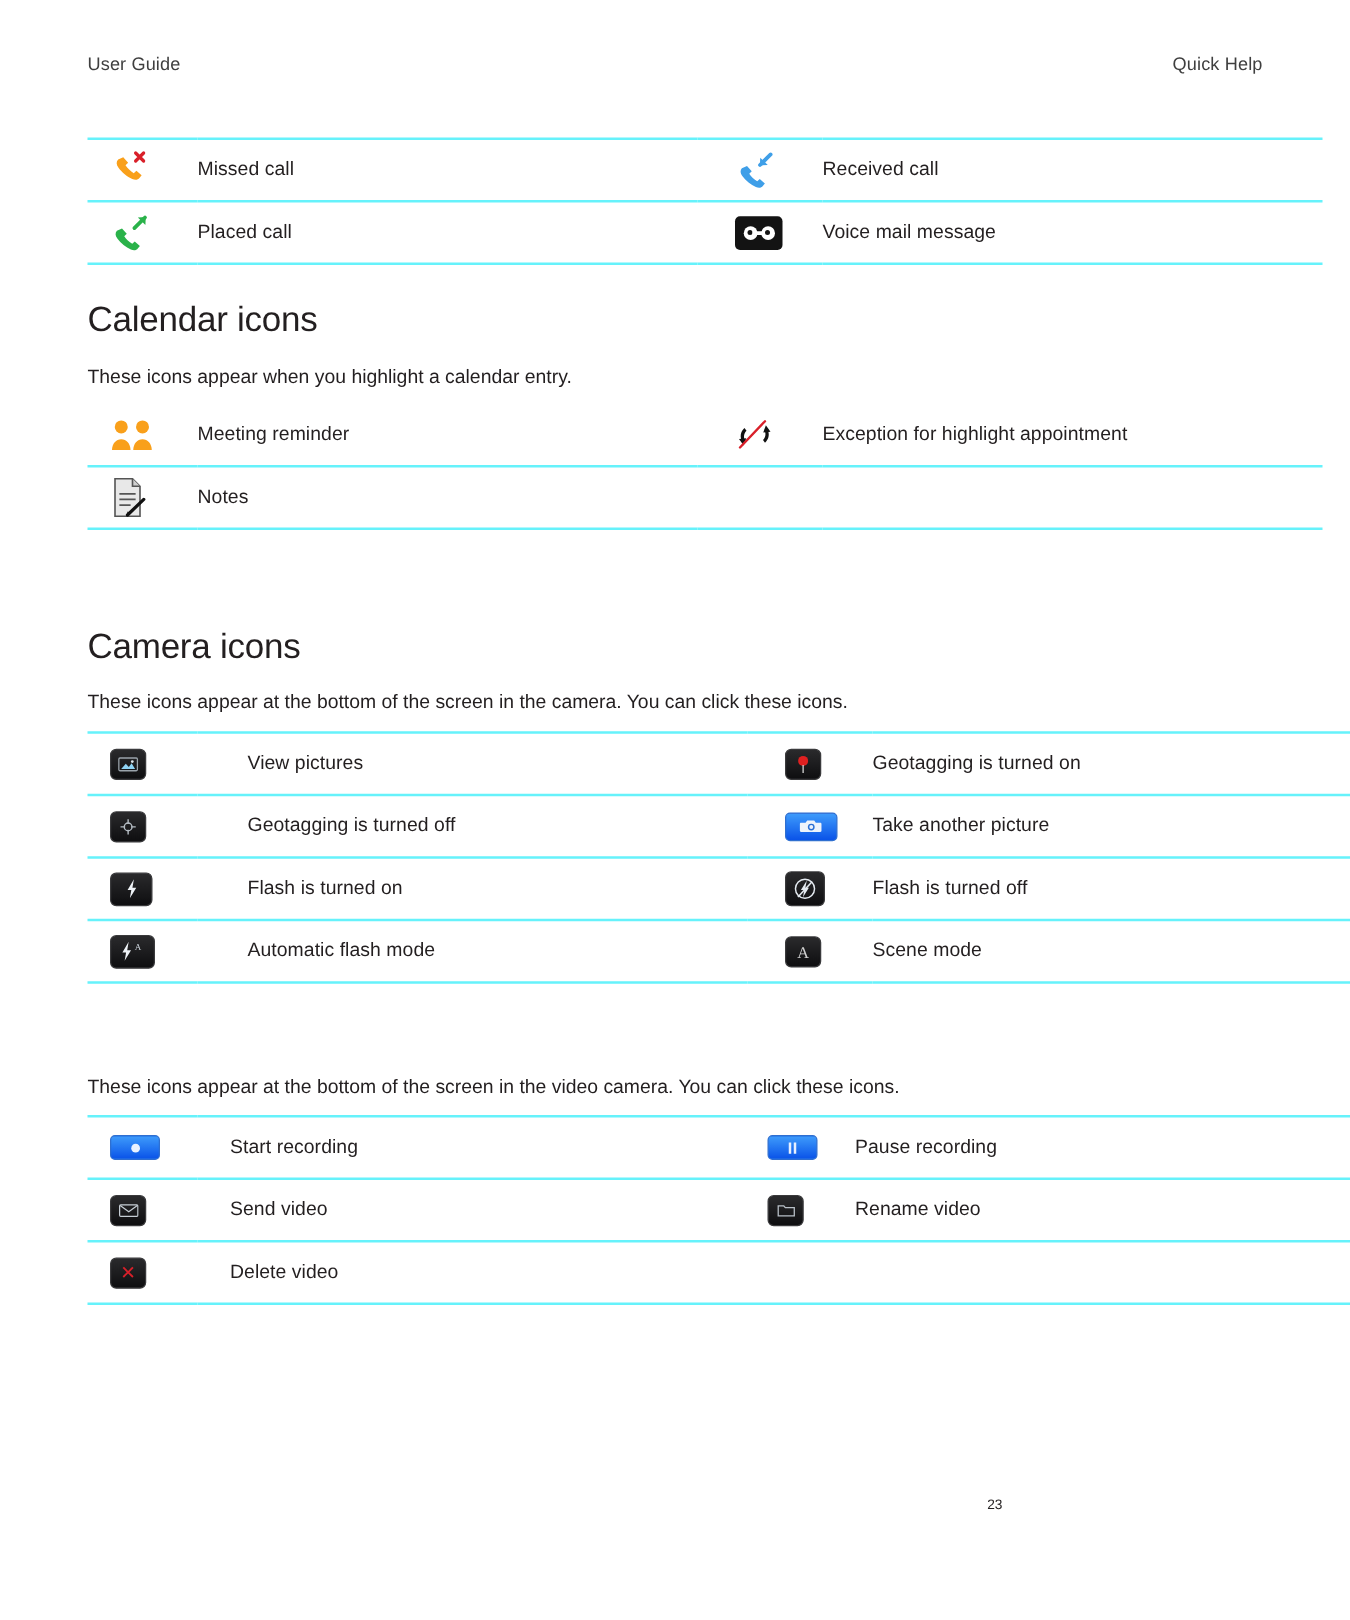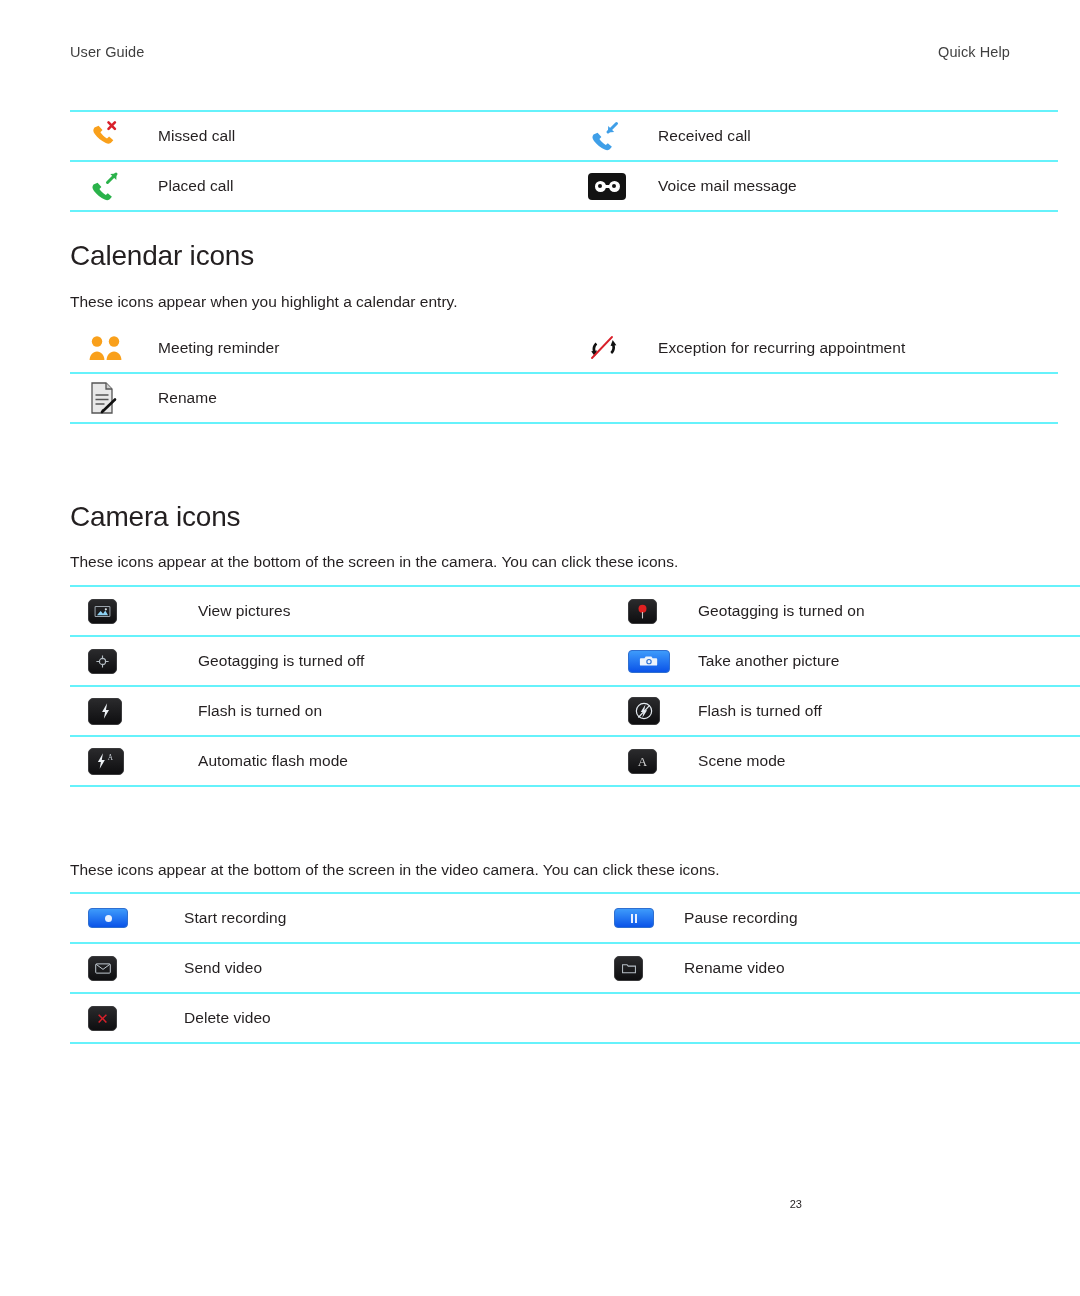--- a/index.html
+++ b/index.html
@@ -275,35 +275,35 @@
         <span class="ico recur">
           <svg viewBox="0 0 32 30" width="32" height="30">
             <path d="M6 20.5c-2.4-3.6-1.7-8.3 1.6-11.1l1.6 2.2C7 13.8 6.6 17 8.2 19.6z" fill="#111"></path>
             <path d="M3.2 18.2l5.8-.6-2.1 5.8z" fill="#111"></path>
             <path d="M25.6 10c2.4 3.6 1.7 8.3-1.6 11.1l-1.6-2.2c2.2-2.2 2.6-5.4 1-8z" fill="#111"></path>
             <path d="M28.4 12.3l-5.8.6 2.1-5.8z" fill="#111"></path>
             <path d="M4 25L24 4" stroke="#d9202a" stroke-width="1.9" stroke-linecap="round"></path>
           </svg>
         </span>
       </td>
-      <td class="cell-label col2">Exception for recurring appointment</td>
+      <td class="cell-label col2">Exception for highlight appointment</td>
     </tr>
     <tr>
       <td class="cell-icon">
         <span class="ico notes">
           <svg viewBox="0 0 30 34" width="30" height="34">
             <path d="M4 2h14l6 6v24H4z" fill="#e8e8e8" stroke="#555" stroke-width="1.3"></path>
             <path d="M18 2v6h6" fill="#cfcfcf" stroke="#555" stroke-width="1.3"></path>
             <path d="M7.5 14h13M7.5 18.5h13M7.5 23h9" stroke="#555" stroke-width="1.4"></path>
             <path d="M27 18.5l-13 12.5" stroke="#111" stroke-width="2.6" stroke-linecap="round"></path>
             <path d="M13.4 31.6l.6-3.4 2.9 1.6z" fill="#111"></path>
           </svg>
         </span>
       </td>
-      <td class="cell-label col1">Rename</td>
+      <td class="cell-label col1">Notes</td>
       <td class="cell-icon second"></td>
       <td class="cell-label col2"></td>
     </tr>
   </tbody>
     </table>
 
   <h2 class="section" style="top:501px;text-align:center;">Camera icons</h2>
   <p class="intro" style="top:553px;">These icons appear at the bottom of the screen in the camera. You can click these icons.</p>
 
   <table class="icon-table" style="top:585px;">

